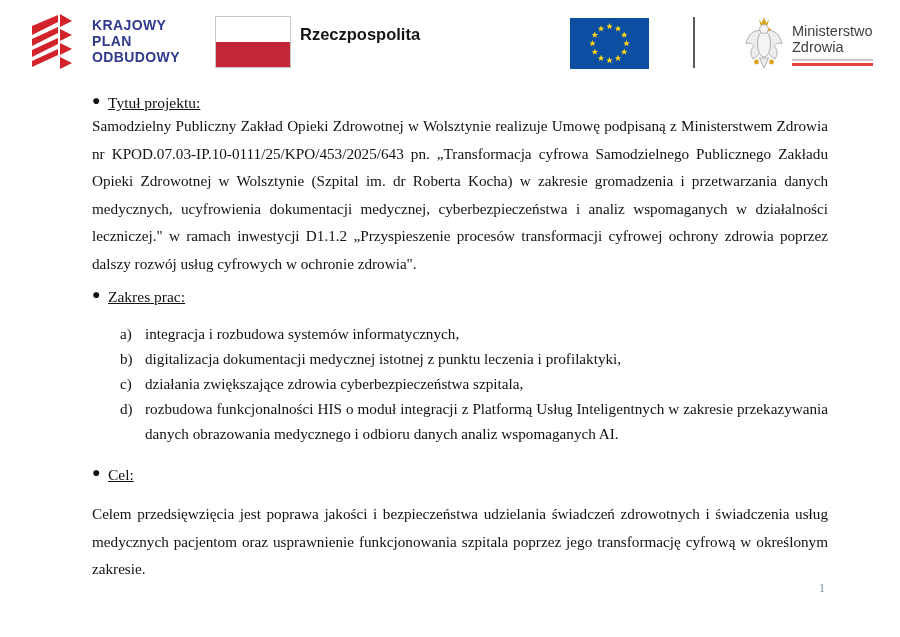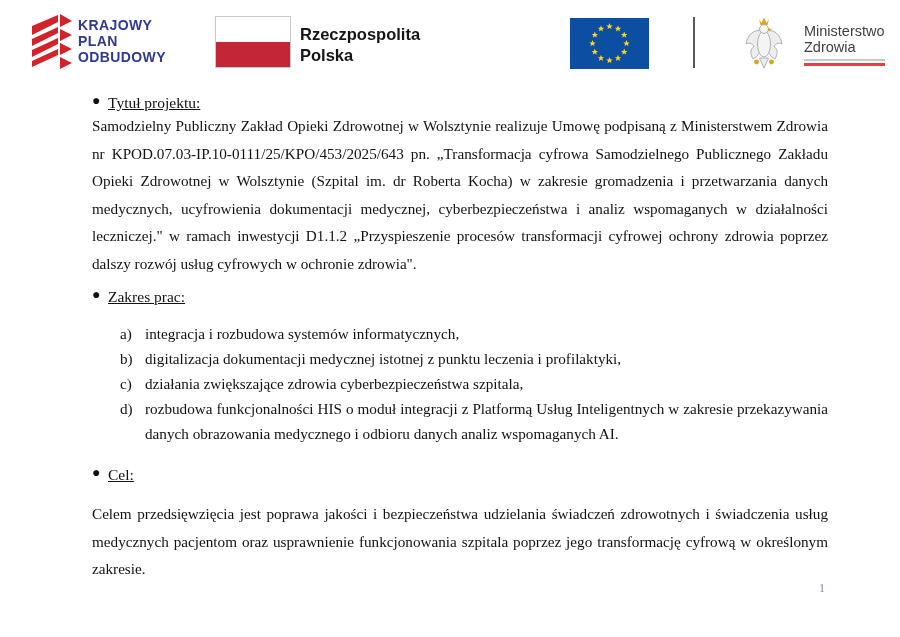--- a/index.html
+++ b/index.html
@@ -7,31 +7,31 @@
     position: relative;
     width: 900px;
     height: 637px;
     background: #ffffff;
     font-family: "Liberation Serif", serif;
     color: #111111;
     overflow: hidden;
   }
   
   .hdr { position: absolute; font-family: "Liberation Sans", sans-serif; }
-  .kpo { left: 30px; top: 12px; display: flex; align-items: center; gap: 4px; }
+  .kpo { left: 30px; top: 12px; display: flex; align-items: center; gap: 18px; }
   .kpo-text { font-size: 14px; font-weight: 800; color: #2F3A8F; line-height: 16px; letter-spacing: 0.4px; }
   .pl-flag { left: 215px; top: 16px; width: 74px; height: 50px; border: 1px solid #c9c9c9; }
   .pl-flag .white { height: 50%; background: #ffffff; }
   .pl-flag .red { height: 50%; background: #C22637; }
   .pl-name { left: 300px; top: 24px; font-size: 16.5px; font-weight: 600; color: #151515; line-height: 21px; }
   .eu-text { left: 423px; top: 16px; width: 142px; text-align: right; font-size: 13.5px; color: #151515; line-height: 18px; }
   .eu-text .bold { font-weight: 700; font-size: 14.5px; }
   .eu-flag { left: 570px; top: 18px; width: 79px; height: 51px; }
   .hdr-divider { left: 693px; top: 17px; width: 2px; height: 51px; background: #58595b; }
-  .ministry { left: 744px; top: 15px; display: flex; align-items: flex-start; gap: 20px; }
+  .ministry { left: 744px; top: 15px; display: flex; align-items: flex-start; gap: 8px; }
   .ministry-text { padding-top: 8px; }
   .ministry-name { font-size: 14.5px; color: #3f3f41; font-weight: 500; line-height: 16px; }
   .rule-gray { height: 2px; background: #c8c8ca; margin-top: 4px; }
   .rule-red { height: 3px; background: #E5413E; margin-top: 2px; }
   
   .doc { position: absolute; left: 92px; top: 0; width: 736px; }
   .doc-heading { position: absolute; left: 0; width: 100%; font-size: 15.5px; }
   .bullet { position: absolute; left: 0; top: -1px; font-size: 14px; }
   .heading-label { margin-left: 16px; text-decoration: underline; }
   .doc-para {
@@ -74,21 +74,20 @@
     </div>
   </div>
 
   <div class="hdr pl-flag">
     <div class="white"></div>
     <div class="red"></div>
   </div>
 
   <div class="hdr pl-name">
     <div>Rzeczpospolita</div>
-    <div>Polska</div>
   </div>
 
 
   <svg class="hdr eu-flag" viewBox="0 0 79 51">
     <rect x="0" y="0" width="79" height="51" fill="#0B4EA2"></rect>
     <defs>
       <polygon id="st" fill="#FFD617" points="0,-3.4 0.99,-1.05 3.23,-1.05 1.43,0.4 2.0,2.75 0,1.27 -2.0,2.75 -1.43,0.4 -3.23,-1.05 -0.99,-1.05"></polygon>
     </defs>
     <use href="#st" transform="translate(39.5,8.5)"></use>
     <use href="#st" transform="translate(48,10.8)"></use>

